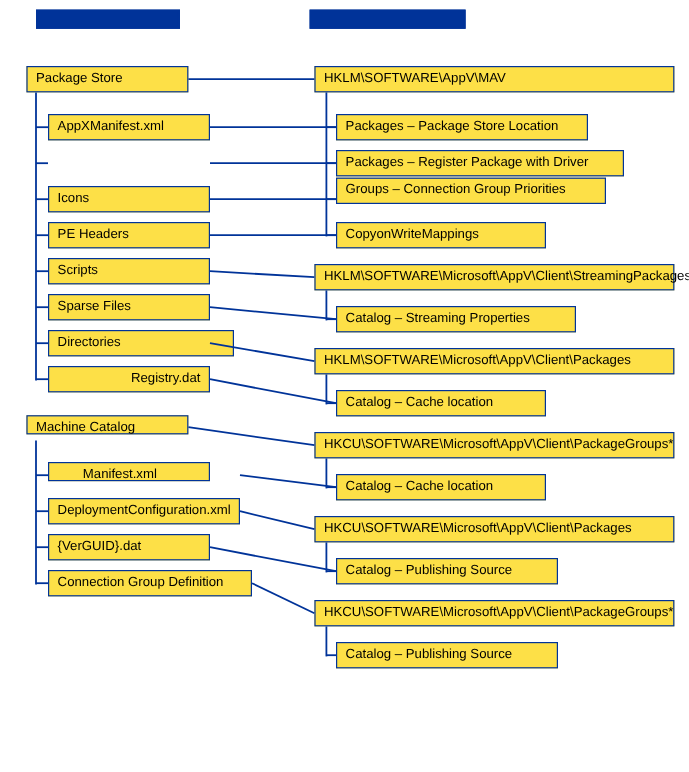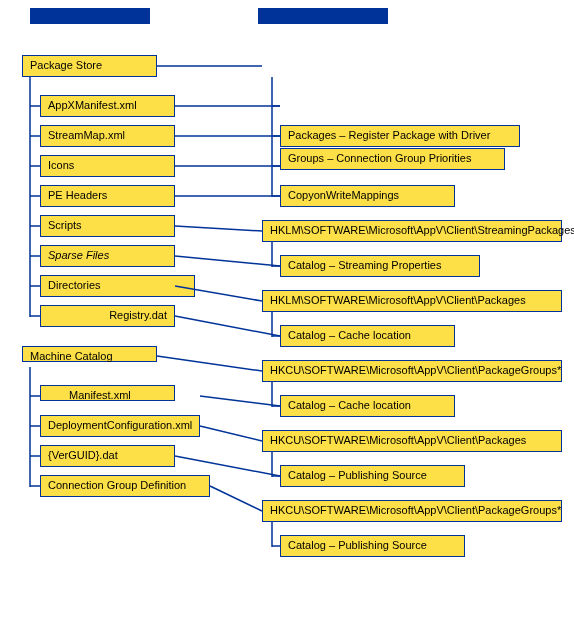--- a/index.html
+++ b/index.html
@@ -66,32 +66,33 @@
 
 <div class="diagram-container">
 
   <div class="col-header col-header-files"></div>
   <div class="col-header col-header-registry"></div>
 
   <div class="footnote"></div>
 
 <div class="box" style="left: 22px; top: 55px; width: 135px; height: 22px;">Package Store</div>
     <div class="box" style="left: 40px; top: 95px; width: 135px; height: 22px;">AppXManifest.xml</div>
-    <div class="box" style="left: 40px; top: 125px; width: 135px; height: 22px;">StreamMap.xml</div>
     <div class="box" style="left: 40px; top: 155px; width: 135px; height: 22px;">Icons</div>
     <div class="box" style="left: 40px; top: 185px; width: 135px; height: 22px;">PE Headers</div>
     <div class="box" style="left: 40px; top: 215px; width: 135px; height: 22px;">Scripts</div>
-    <div class="box" style="left: 40px; top: 245px; width: 135px; height: 22px; font-style: italic;">Sparse Files</div>
+    <div class="box" style="left: 40px; top: 245px; width: 135px; height: 22px;">Sparse Files</div>
     <div class="box" style="left: 40px; top: 275px; width: 155px; height: 22px;">Directories</div>
     <div class="box" style="left: 40px; top: 305px; width: 135px; height: 22px; text-align: right;">Registry.dat</div>
     <div class="box" style="left: 22px; top: 346px; width: 135px; height: 16px;">Machine Catalog</div>
     <div class="box" style="left: 40px; top: 385px; width: 135px; height: 16px; padding-left: 28px;">Manifest.xml</div>
     <div class="box" style="left: 40px; top: 415px; width: 160px; height: 22px;">DeploymentConfiguration.xml</div>
     <div class="box" style="left: 40px; top: 445px; width: 135px; height: 22px;">{VerGUID}.dat</div>
     <div class="box" style="left: 40px; top: 475px; width: 170px; height: 22px;">Connection Group Definition</div>
+    <div class="box" style="left: 262px; top: 55px; width: 300px; height: 22px;">HKLM\SOFTWARE\AppV\MAV</div>
+    <div class="box" style="left: 280px; top: 95px; width: 210px; height: 22px;">Packages – Package Store Location</div>
     <div class="box" style="left: 280px; top: 125px; width: 240px; height: 22px;">Packages – Register Package with Driver</div>
     <div class="box" style="left: 280px; top: 148px; width: 225px; height: 22px;">Groups – Connection Group Priorities</div>
     <div class="box" style="left: 280px; top: 185px; width: 175px; height: 22px;">CopyonWriteMappings</div>
     <div class="box" style="left: 262px; top: 220px; width: 300px; height: 22px;">HKLM\SOFTWARE\Microsoft\AppV\Client\StreamingPackages</div>
     <div class="box" style="left: 280px; top: 255px; width: 200px; height: 22px;">Catalog – Streaming Properties</div>
     <div class="box" style="left: 262px; top: 290px; width: 300px; height: 22px;">HKLM\SOFTWARE\Microsoft\AppV\Client\Packages</div>
     <div class="box" style="left: 280px; top: 325px; width: 175px; height: 22px;">Catalog – Cache location</div>
     <div class="box" style="left: 262px; top: 360px; width: 300px; height: 22px;">HKCU\SOFTWARE\Microsoft\AppV\Client\PackageGroups*</div>
     <div class="box" style="left: 280px; top: 395px; width: 175px; height: 22px;">Catalog – Cache location</div>
     <div class="box" style="left: 262px; top: 430px; width: 300px; height: 22px;">HKCU\SOFTWARE\Microsoft\AppV\Client\Packages</div>

